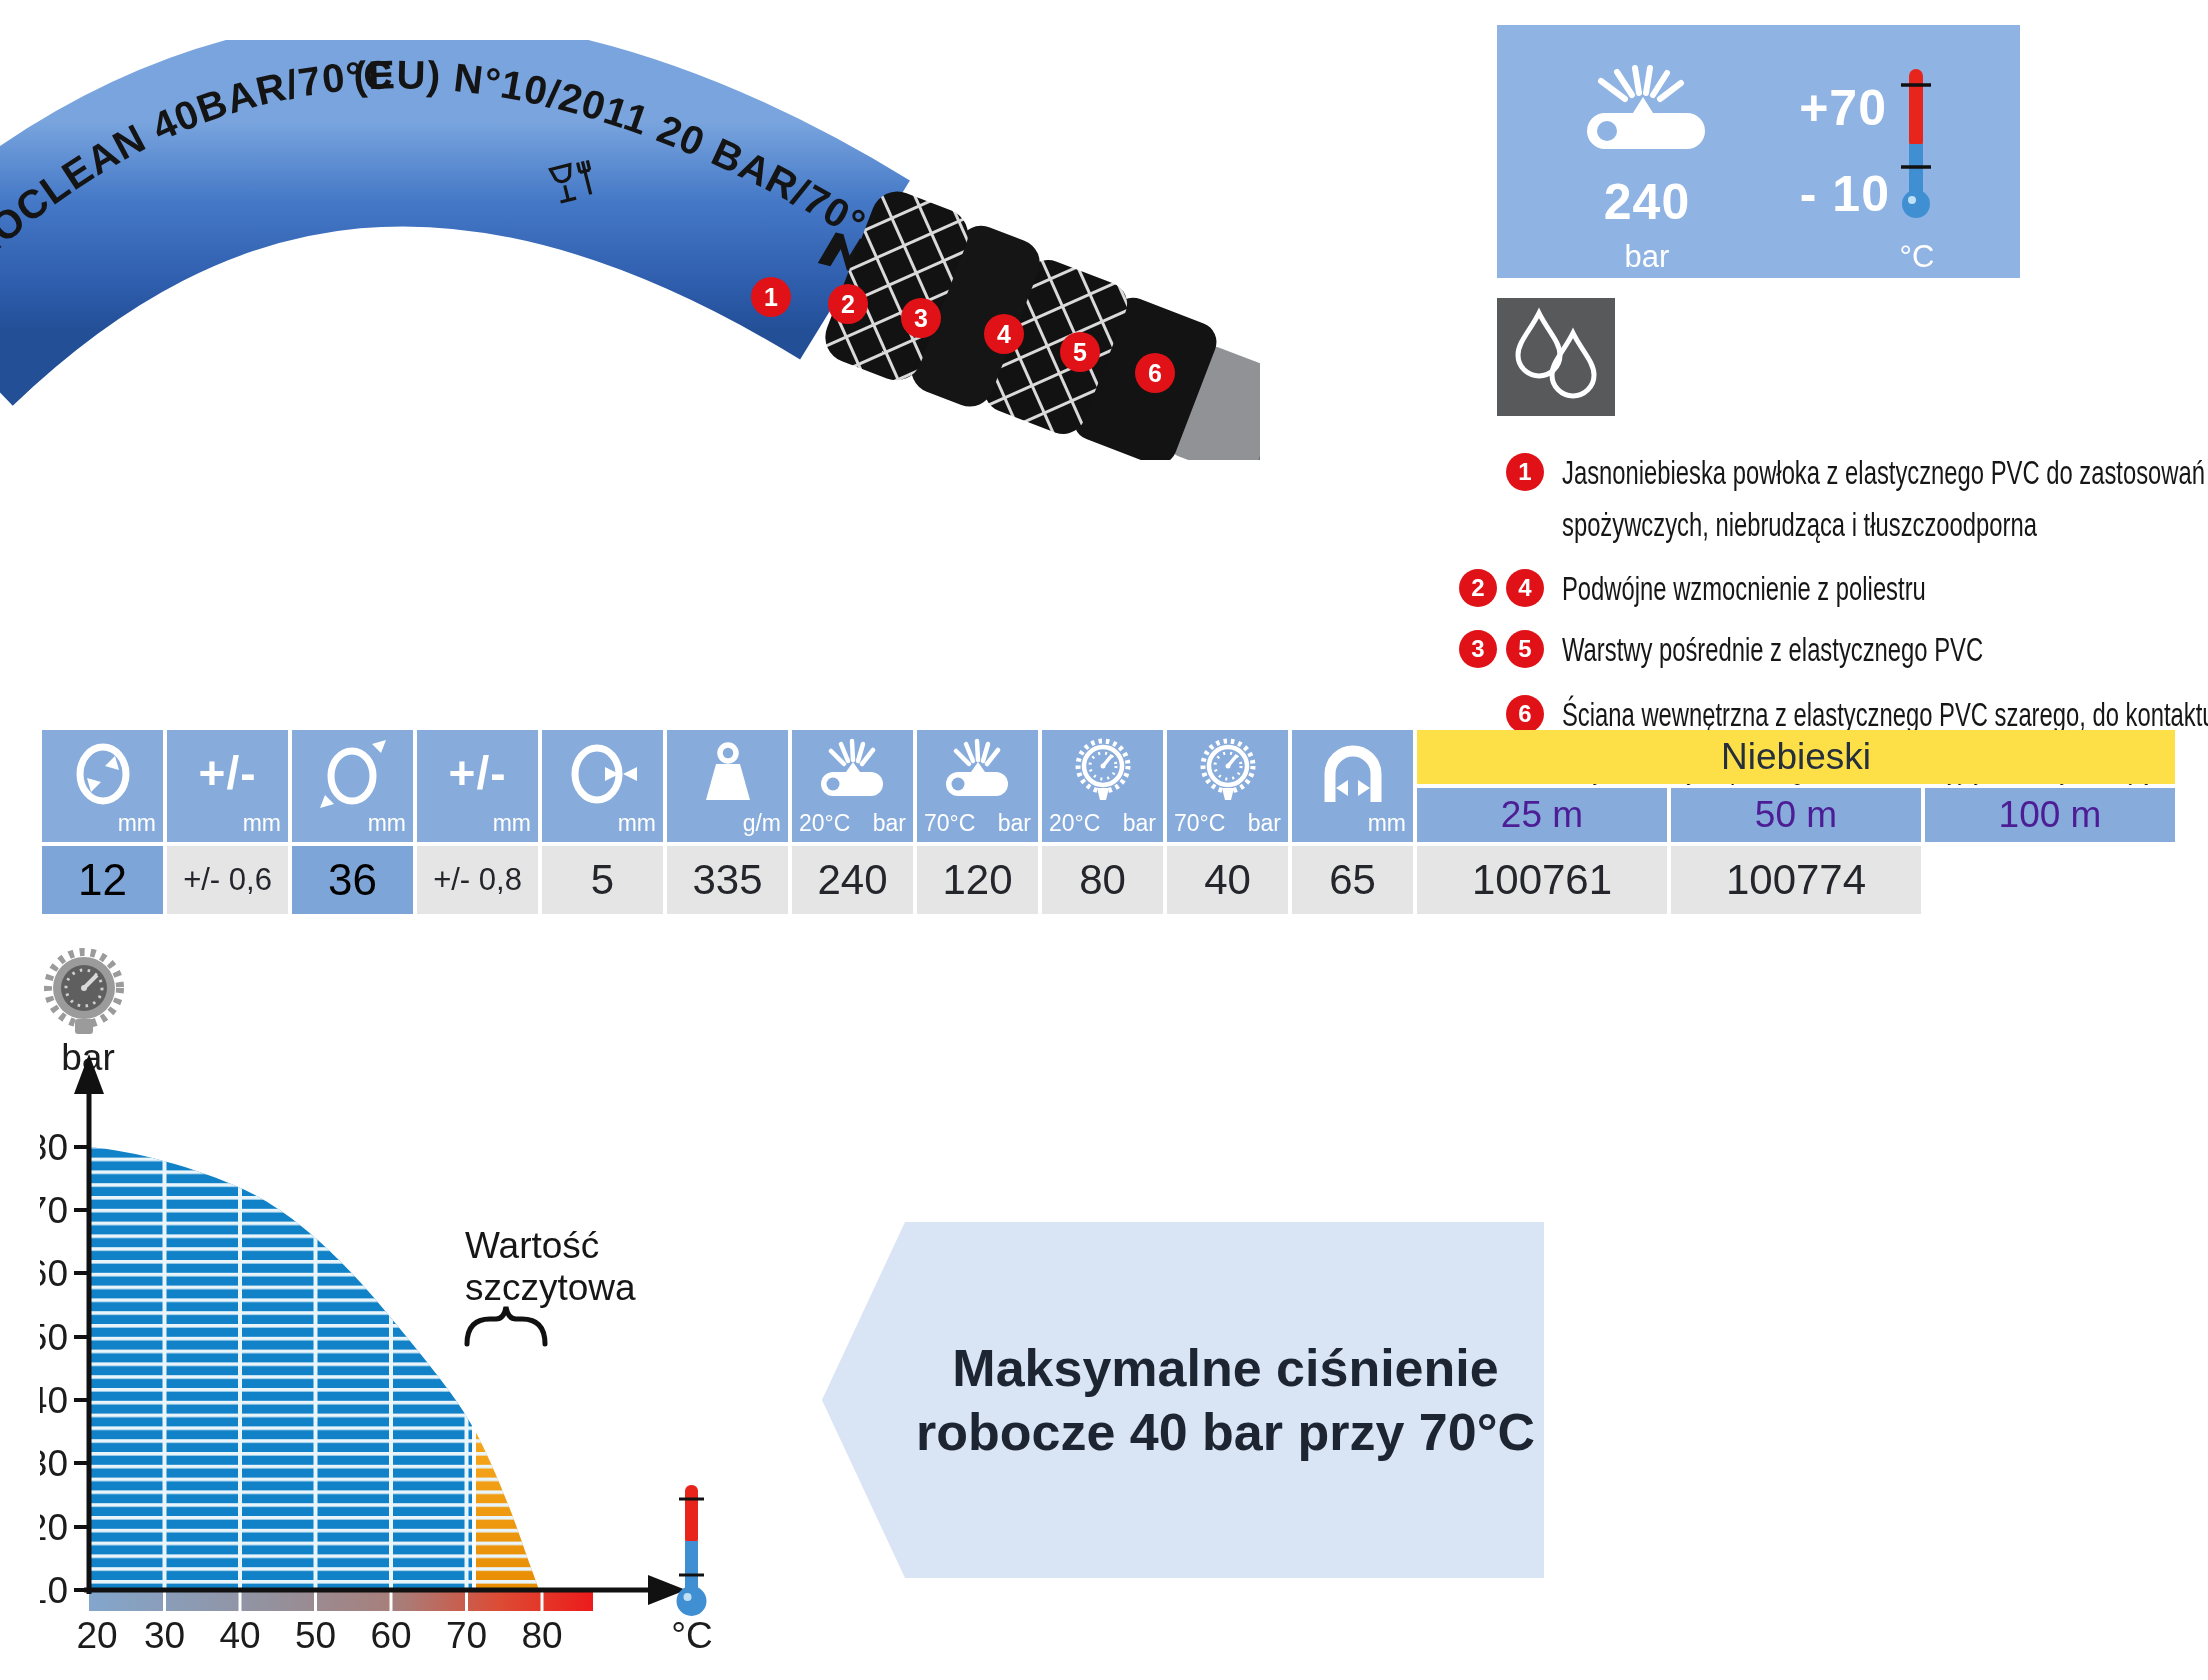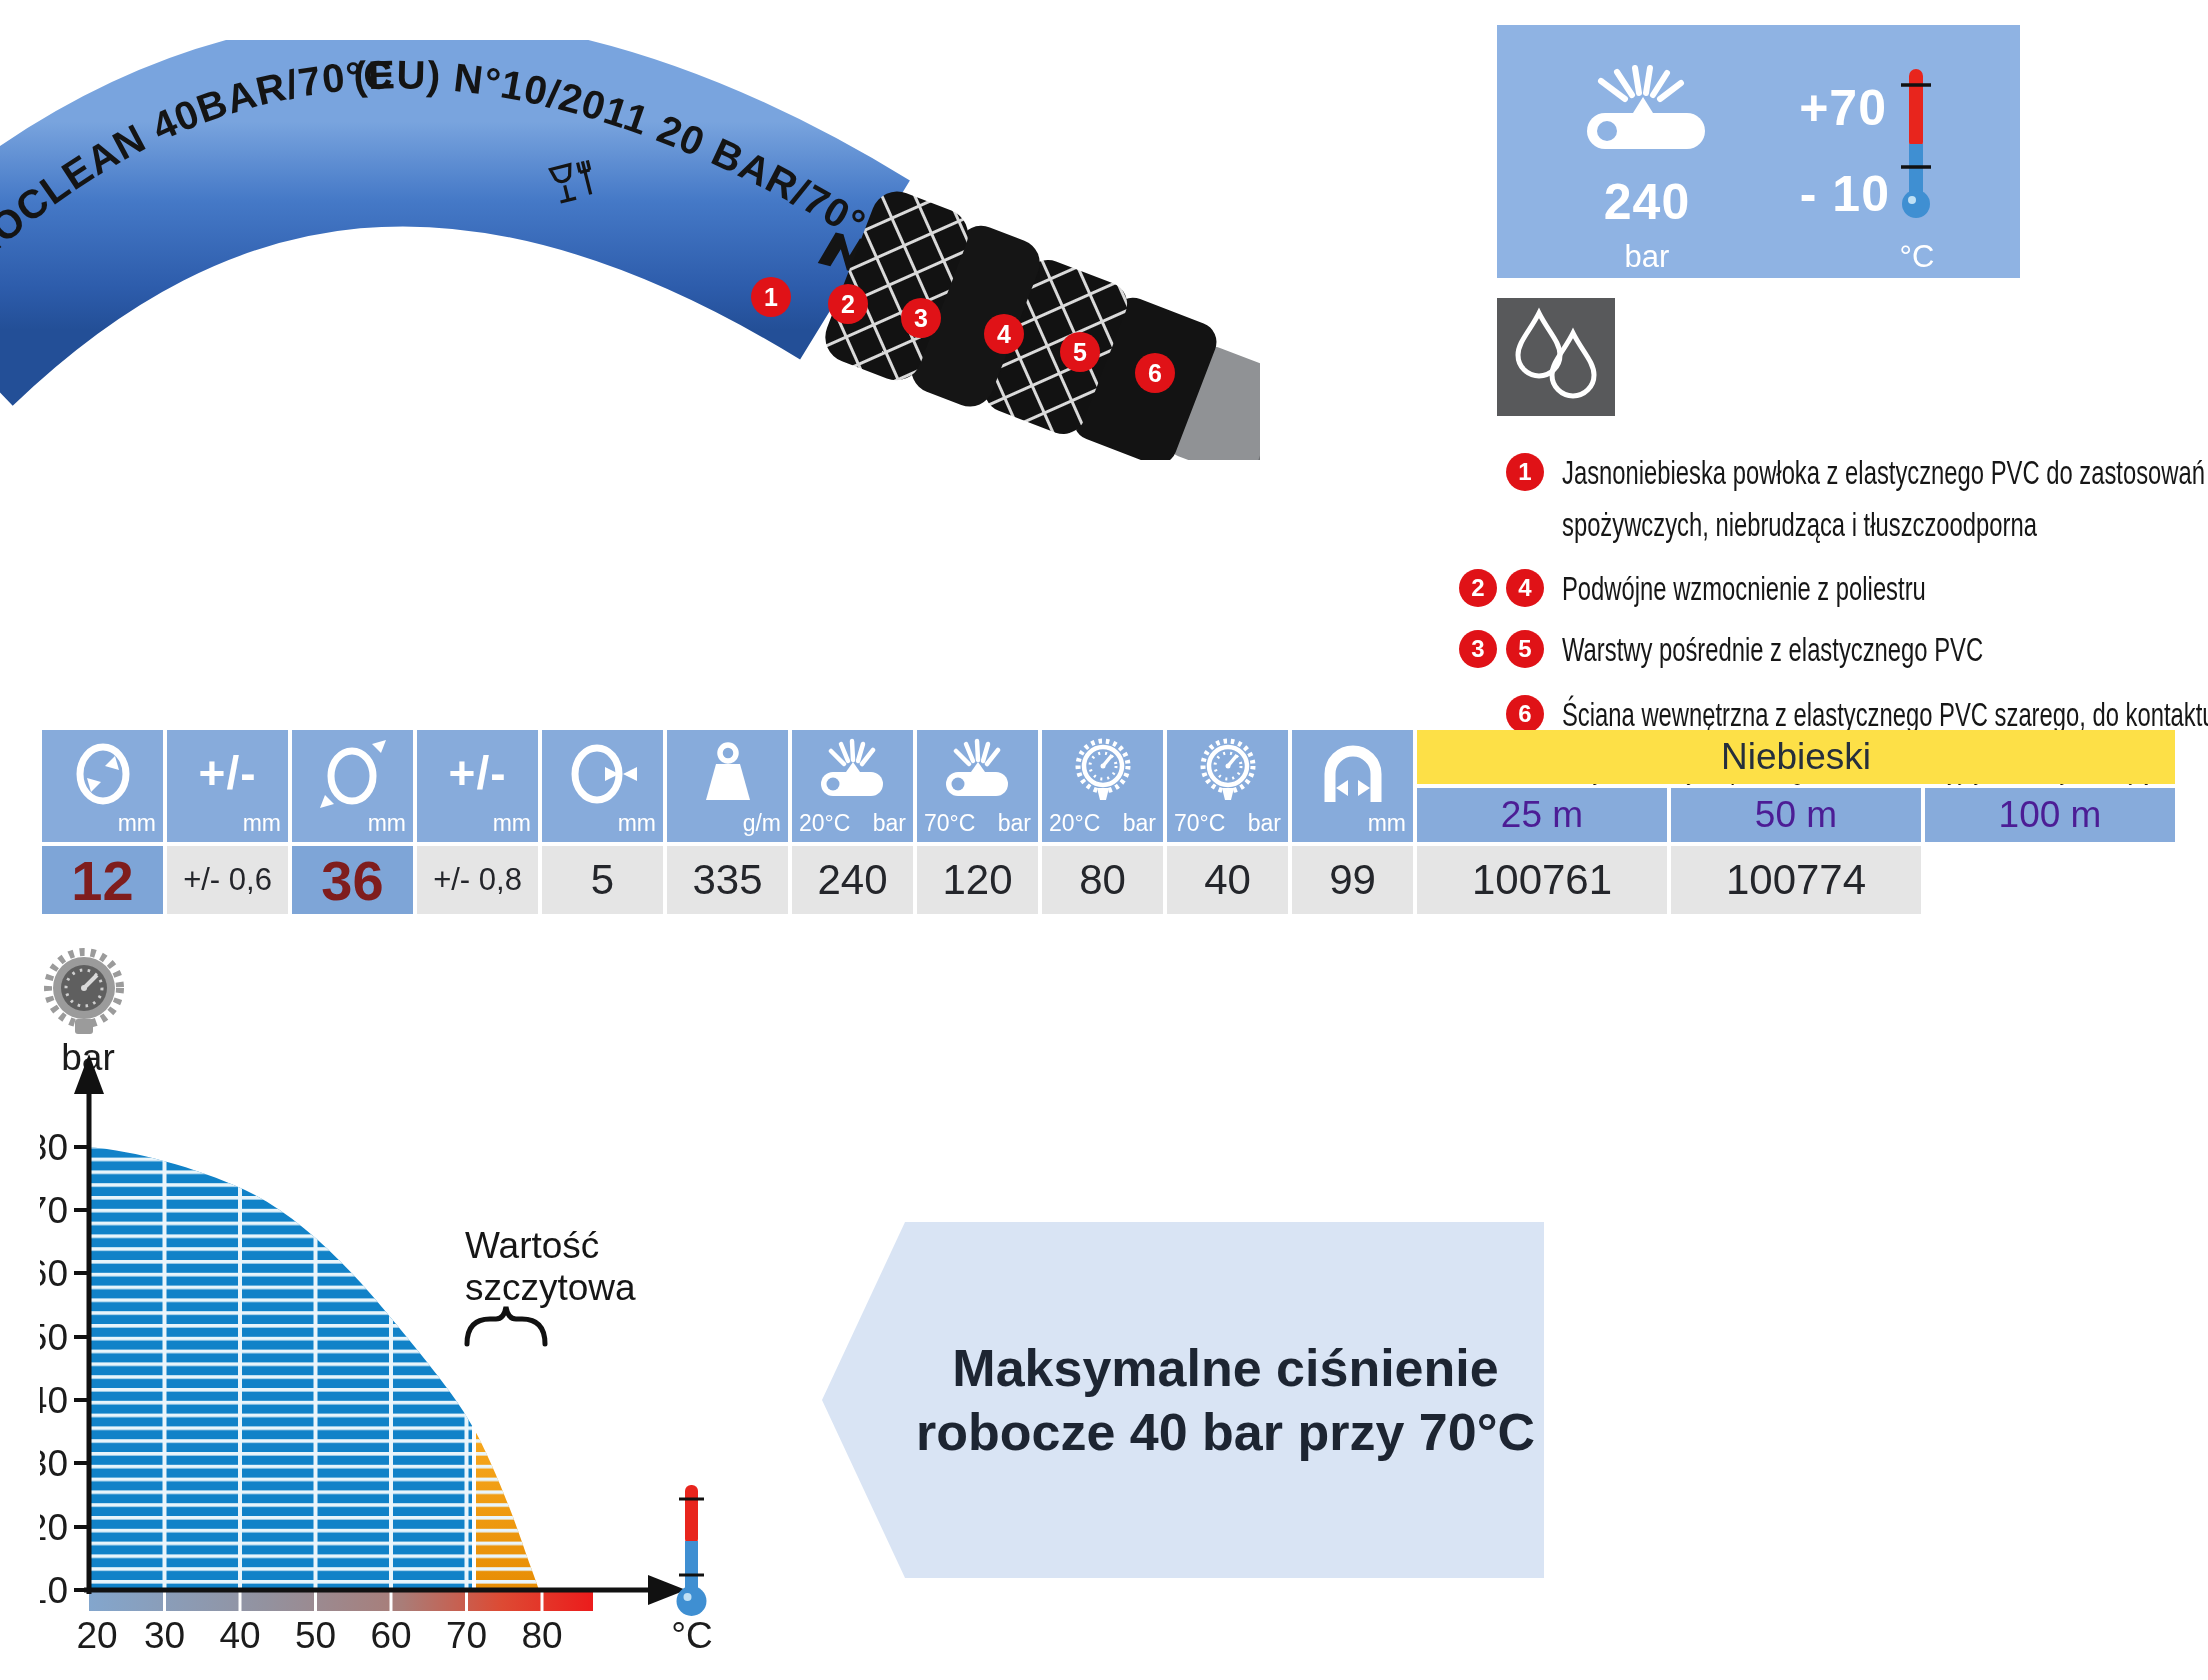--- a/index.html
+++ b/index.html
@@ -38,21 +38,21 @@
   .hcell .tol{font-size:46px;color:#fff;margin-top:16px;font-weight:bold;letter-spacing:1px}
   .unit{position:absolute;bottom:5px;right:7px;color:#fff;font-size:23px}
   .temp{position:absolute;bottom:5px;left:7px;color:#fff;font-size:23px}
   .nieb-title{grid-column:12/span 3;grid-row:1;background:#fde047;color:#262f3c;
               display:flex;align-items:center;justify-content:center;font-size:37px}
   .len-cell{grid-row:2;background:#87abdb;color:#4c1d95;display:flex;align-items:center;
             justify-content:center;font-size:37px}
   .vcell{grid-row:3;background:#e5e5e5;color:#24262b;display:flex;align-items:center;
          justify-content:center;font-size:42px}
   .vcell.small{font-size:31px}
-  .vcell.accent{background:#7ea5d7;color:#7f1d1d;font-weight:bold;font-size:56px}
+  .vcell.accent{background:#7ea5d7;color:#000000;font-weight:normal;font-size:44px}
 
   
   #callout{left:822px;top:1222px;width:722px;height:356px;background:#d9e4f4;
            clip-path:polygon(0 50%,11.5% 0,100% 0,100% 100%,11.5% 100%);
            display:flex;flex-direction:column;align-items:center;justify-content:center;
            padding-left:85px}
   #callout div{font-size:52px;font-weight:bold;color:#1d2532;line-height:64px;white-space:nowrap}
 </style>
 </head>
 <body>
@@ -324,21 +324,21 @@
     <div class="vcell accent">12</div>
     <div class="vcell small">+/- 0,6</div>
     <div class="vcell accent">36</div>
     <div class="vcell small">+/- 0,8</div>
     <div class="vcell">5</div>
     <div class="vcell">335</div>
     <div class="vcell">240</div>
     <div class="vcell">120</div>
     <div class="vcell">80</div>
     <div class="vcell">40</div>
-    <div class="vcell">99</div>
+    <div class="vcell">65</div>
     <div class="vcell">100761</div>
     <div class="vcell">100774</div>
   </div>
 
   <svg class="abs" style="left:40px;top:940px" width="700" height="740" viewBox="0 0 700 740">
     <defs>
       <pattern id="hstripes" width="700" height="12.8" patternUnits="userSpaceOnUse">
         <rect width="700" height="3.6" y="0" fill="#e9f5fb"></rect>
       </pattern>
       <linearGradient id="orangeGrad" x1="0" y1="0" x2="0" y2="1">

